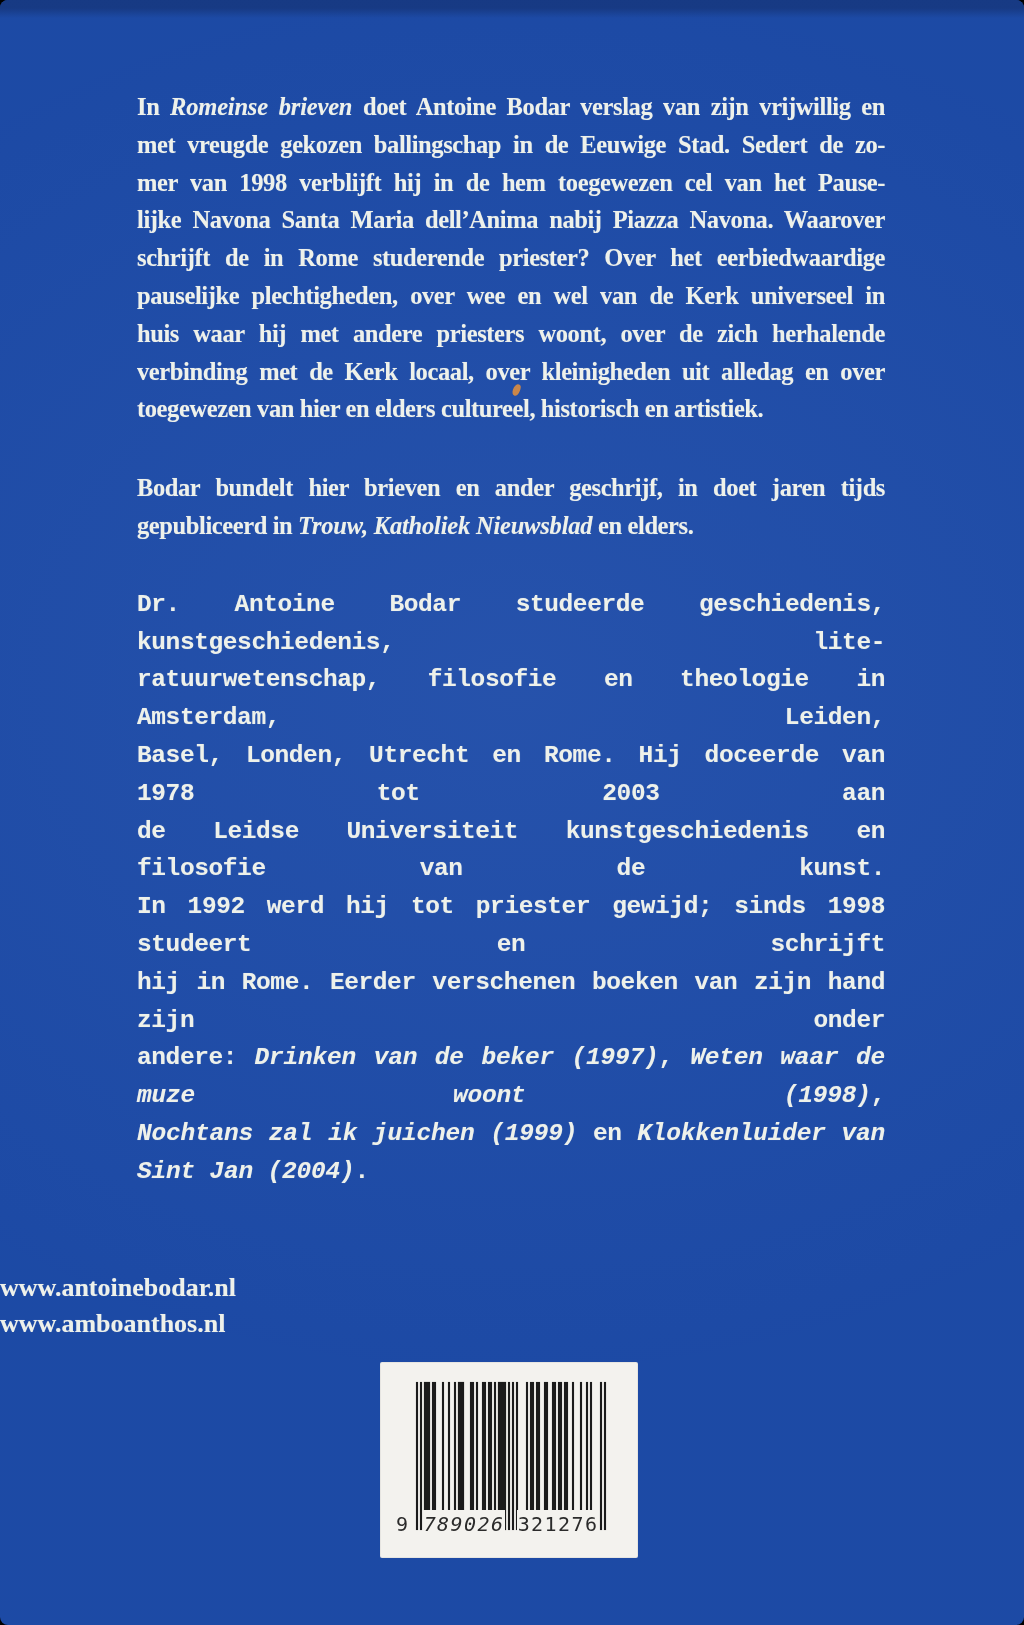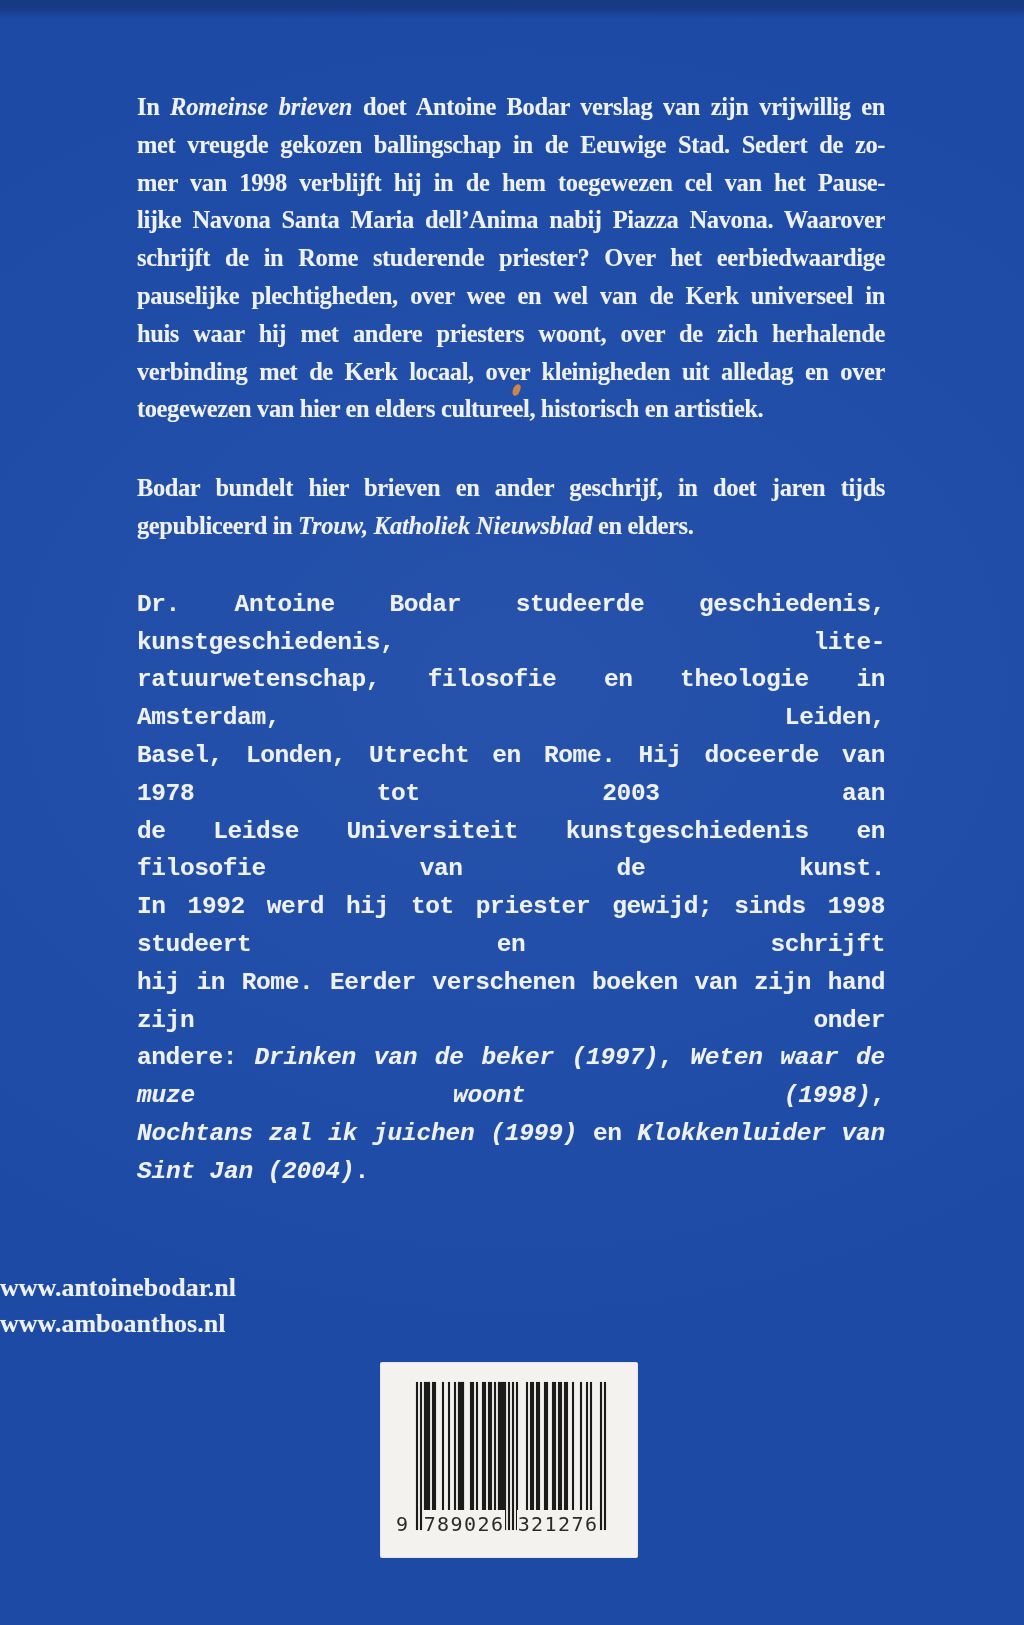--- a/index.html
+++ b/index.html
@@ -13,20 +13,21 @@
   }
   html,body{margin:0;padding:0;background:#000;}
   .cover{
     position:relative;
     width:1024px;height:1625px;
     background:
       radial-gradient(ellipse 900px 700px at 50% 42%, rgba(255,255,255,0.04), rgba(0,0,0,0.02)),
       var(--cover-blue);
     overflow:hidden;
     font-family:"Liberation Serif","DejaVu Serif",serif;
+    border-radius:8px;
   }
   .top-shade{
     position:absolute;left:0;top:0;width:100%;height:18px;
     background:linear-gradient(to bottom, var(--cover-blue-deep) 0%, var(--cover-blue-deep) 45%, rgba(22,55,126,0) 100%);
     opacity:.85;
   }
   .text-block{
     position:absolute;left:137px;top:88px;width:748px;
     color:var(--text-white);
     font-size:24.5px;font-weight:700;
@@ -67,21 +68,21 @@
     box-shadow:0 0 1px rgba(40,40,40,0.6);
   }
   .chip{
     position:absolute;bottom:-8px;height:28px;line-height:28px;
     background:var(--barcode-bg);
     font-family:"DejaVu Sans Mono","Liberation Mono",monospace;
     font-size:20px;color:var(--digit-color);
     text-align:center;white-space:nowrap;
   }
   .chip-first{left:-24px;width:20px;letter-spacing:0;}
-  .chip-left{left:7px;width:82px;letter-spacing:1.4px;}
+  .chip-left{left:7px;width:82px;letter-spacing:1.4px;font-style:italic;}
   .chip-right{left:101px;width:82px;letter-spacing:1.4px;}
 </style>
 </head>
 <body>
 
 <div class="cover">
   <div class="top-shade"></div>
 
   <div class="text-block">
       <div class="para">

